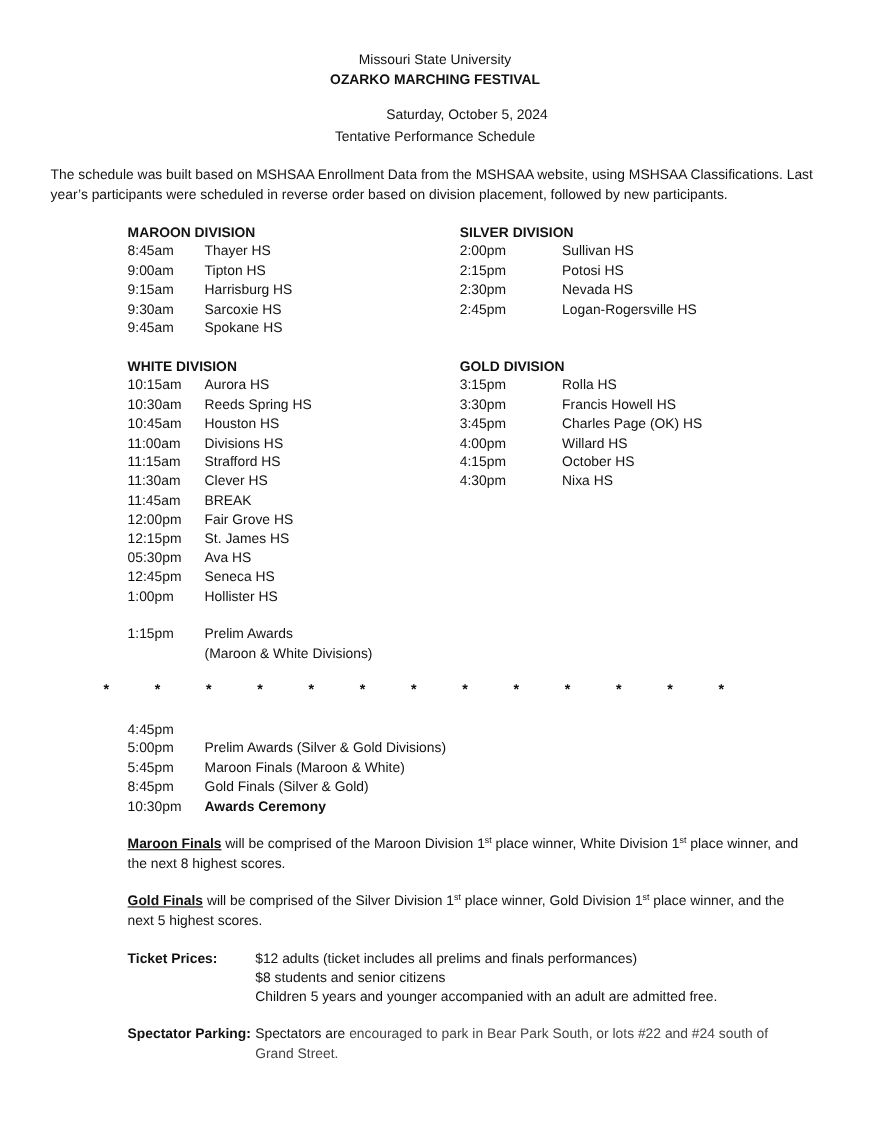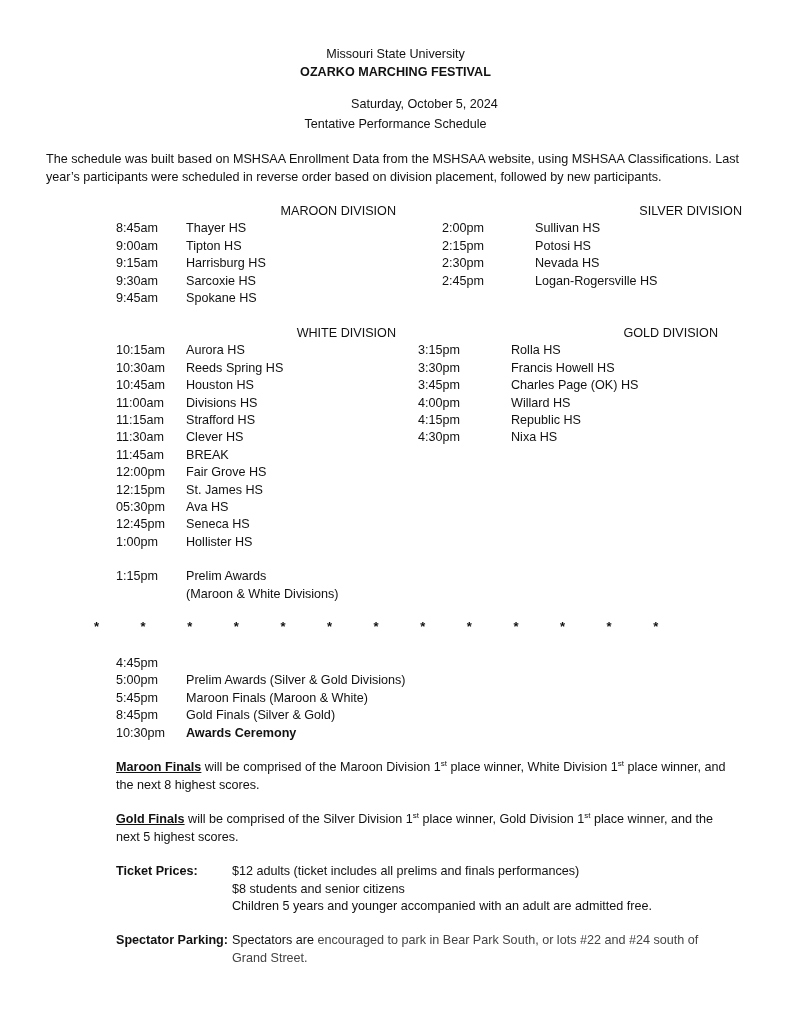--- a/index.html
+++ b/index.html
@@ -6,21 +6,21 @@
     body {
       width: 791px; height: 1024px; position: relative; overflow: hidden;
       font-family: "Liberation Sans", "DejaVu Sans", sans-serif;
       color: #111111; font-size: 12.6px;
     }
     .page { position: absolute; left: 0; top: 0; width: 791px; height: 1024px; }
     .center { position: absolute; left: 0; width: 791px; text-align: center; }
     .bold { font-weight: bold; }
     .intro { position: absolute; left: 46px; top: 151px; width: 710px; line-height: 17.5px; }
     .col { position: absolute; }
-    .col .head { font-weight: normal; height: 17.4px; line-height: 17.4px; text-align: right; }
+    .col .head { font-weight: bold; height: 17.4px; line-height: 17.4px; }
     .row { height: 17.4px; line-height: 17.4px; white-space: nowrap; position: relative; }
     .row .t { position: absolute; left: 0; }
     .row .n { position: absolute; }
     .colL .row .n { left: 70px; }
     .colR .row .n { left: 93px; }
     .stars { position: absolute; top: 619px; left: 0; width: 791px; height: 16px; }
     .star { position: absolute; font-size: 13px; font-weight: bold; }
     .para { position: absolute; left: 116px; width: 620px; line-height: 17.5px; }
     .para .lead { font-weight: bold; text-decoration: underline; }
     sup { font-size: 8px; line-height: 0; vertical-align: 5px; }
@@ -59,21 +59,21 @@
           <span class="t">9:30am</span>
           <span class="n">Sarcoxie HS</span>
         </div>
         <div class="row">
           <span class="t">9:45am</span>
           <span class="n">Spokane HS</span>
         </div>
       </div>
   </div>
 
-  <div class="col colR" style="left:418px; top:203px; width:300px;margin-left:24px;">
+  <div class="col colR" style="left:418px; top:203px; width:300px;">
     <div class="head">SILVER DIVISION</div>
     <div class="rows">
         <div class="row">
           <span class="t">2:00pm</span>
           <span class="n">Sullivan HS</span>
         </div>
         <div class="row">
           <span class="t">2:15pm</span>
           <span class="n">Potosi HS</span>
         </div>
@@ -164,21 +164,21 @@
         <div class="row">
           <span class="t">3:45pm</span>
           <span class="n">Charles Page (OK) HS</span>
         </div>
         <div class="row">
           <span class="t">4:00pm</span>
           <span class="n">Willard HS</span>
         </div>
         <div class="row">
           <span class="t">4:15pm</span>
-          <span class="n">Republic HS</span>
+          <span class="n">October HS</span>
         </div>
         <div class="row">
           <span class="t">4:30pm</span>
           <span class="n">Nixa HS</span>
         </div>
       </div>
   </div>
 
   <div class="stars">
       <span class="star" style="left: 94px;">*</span>

